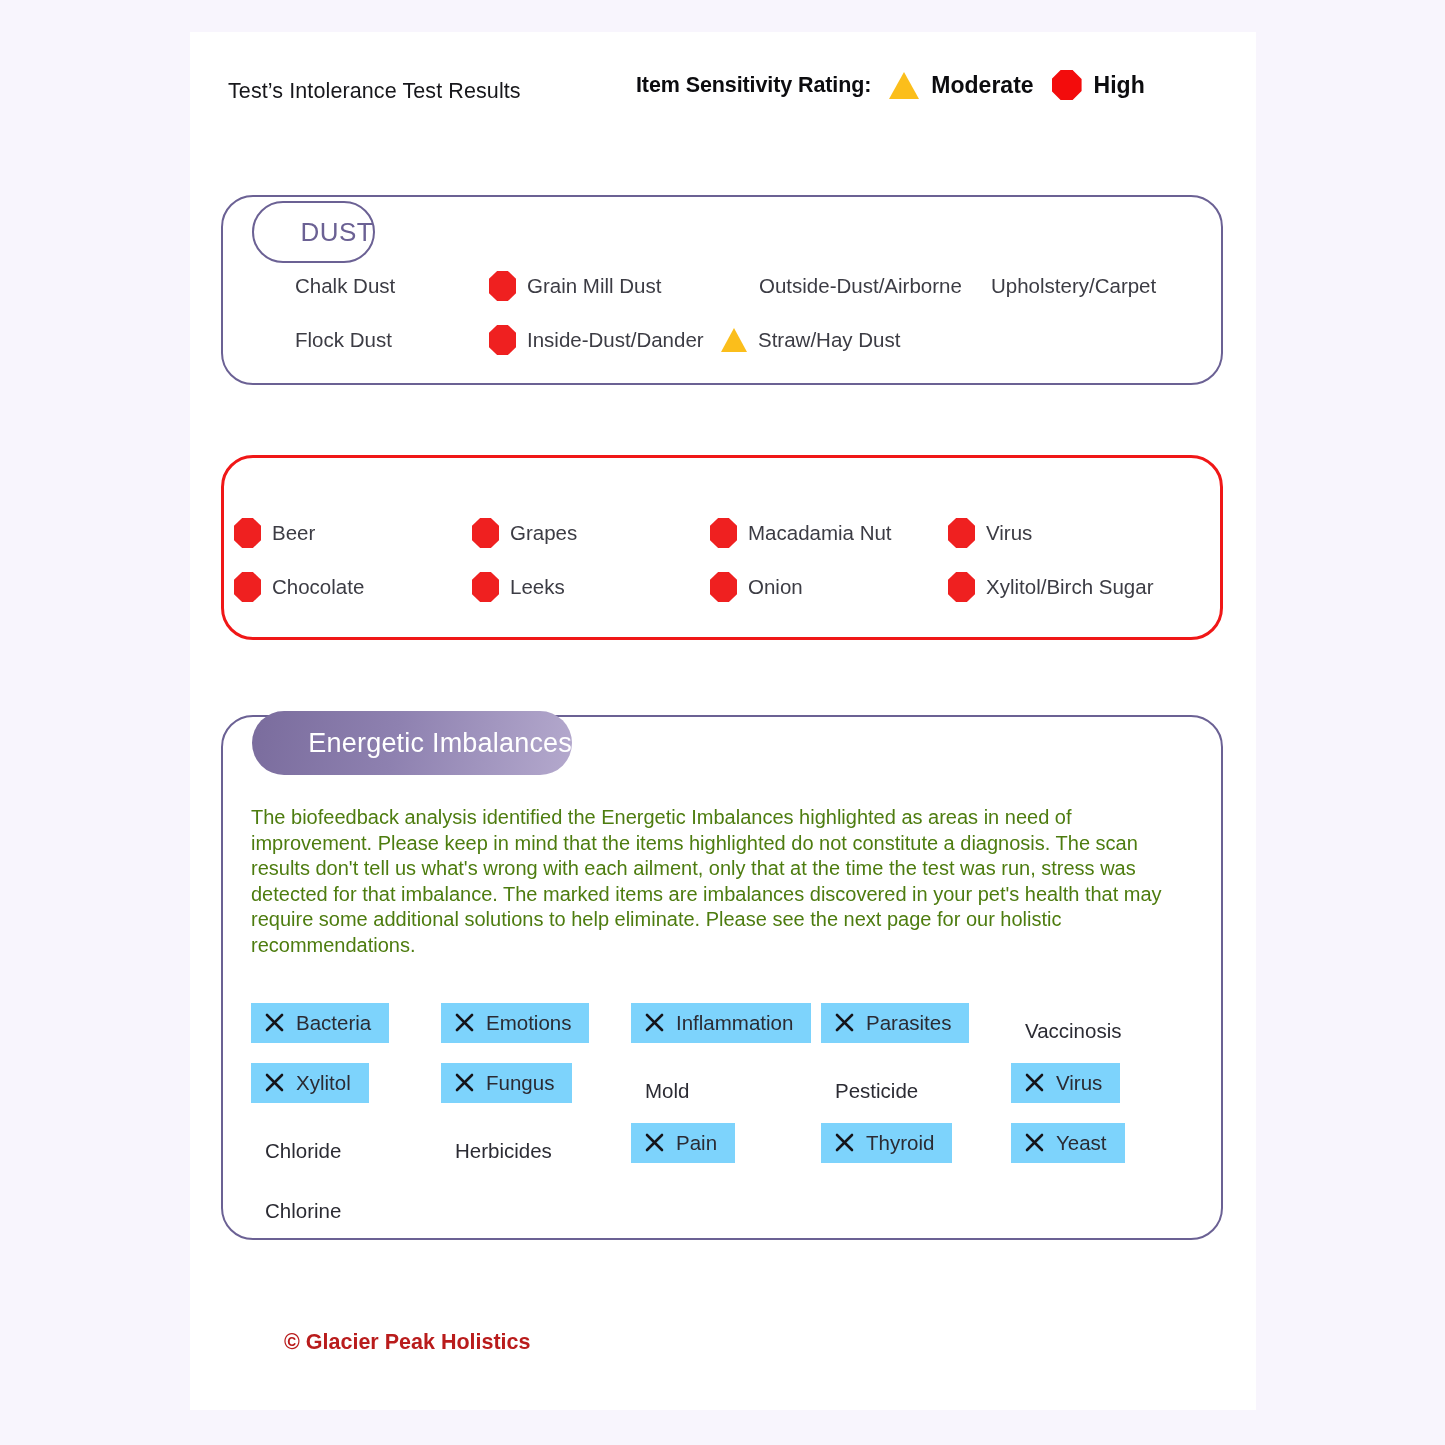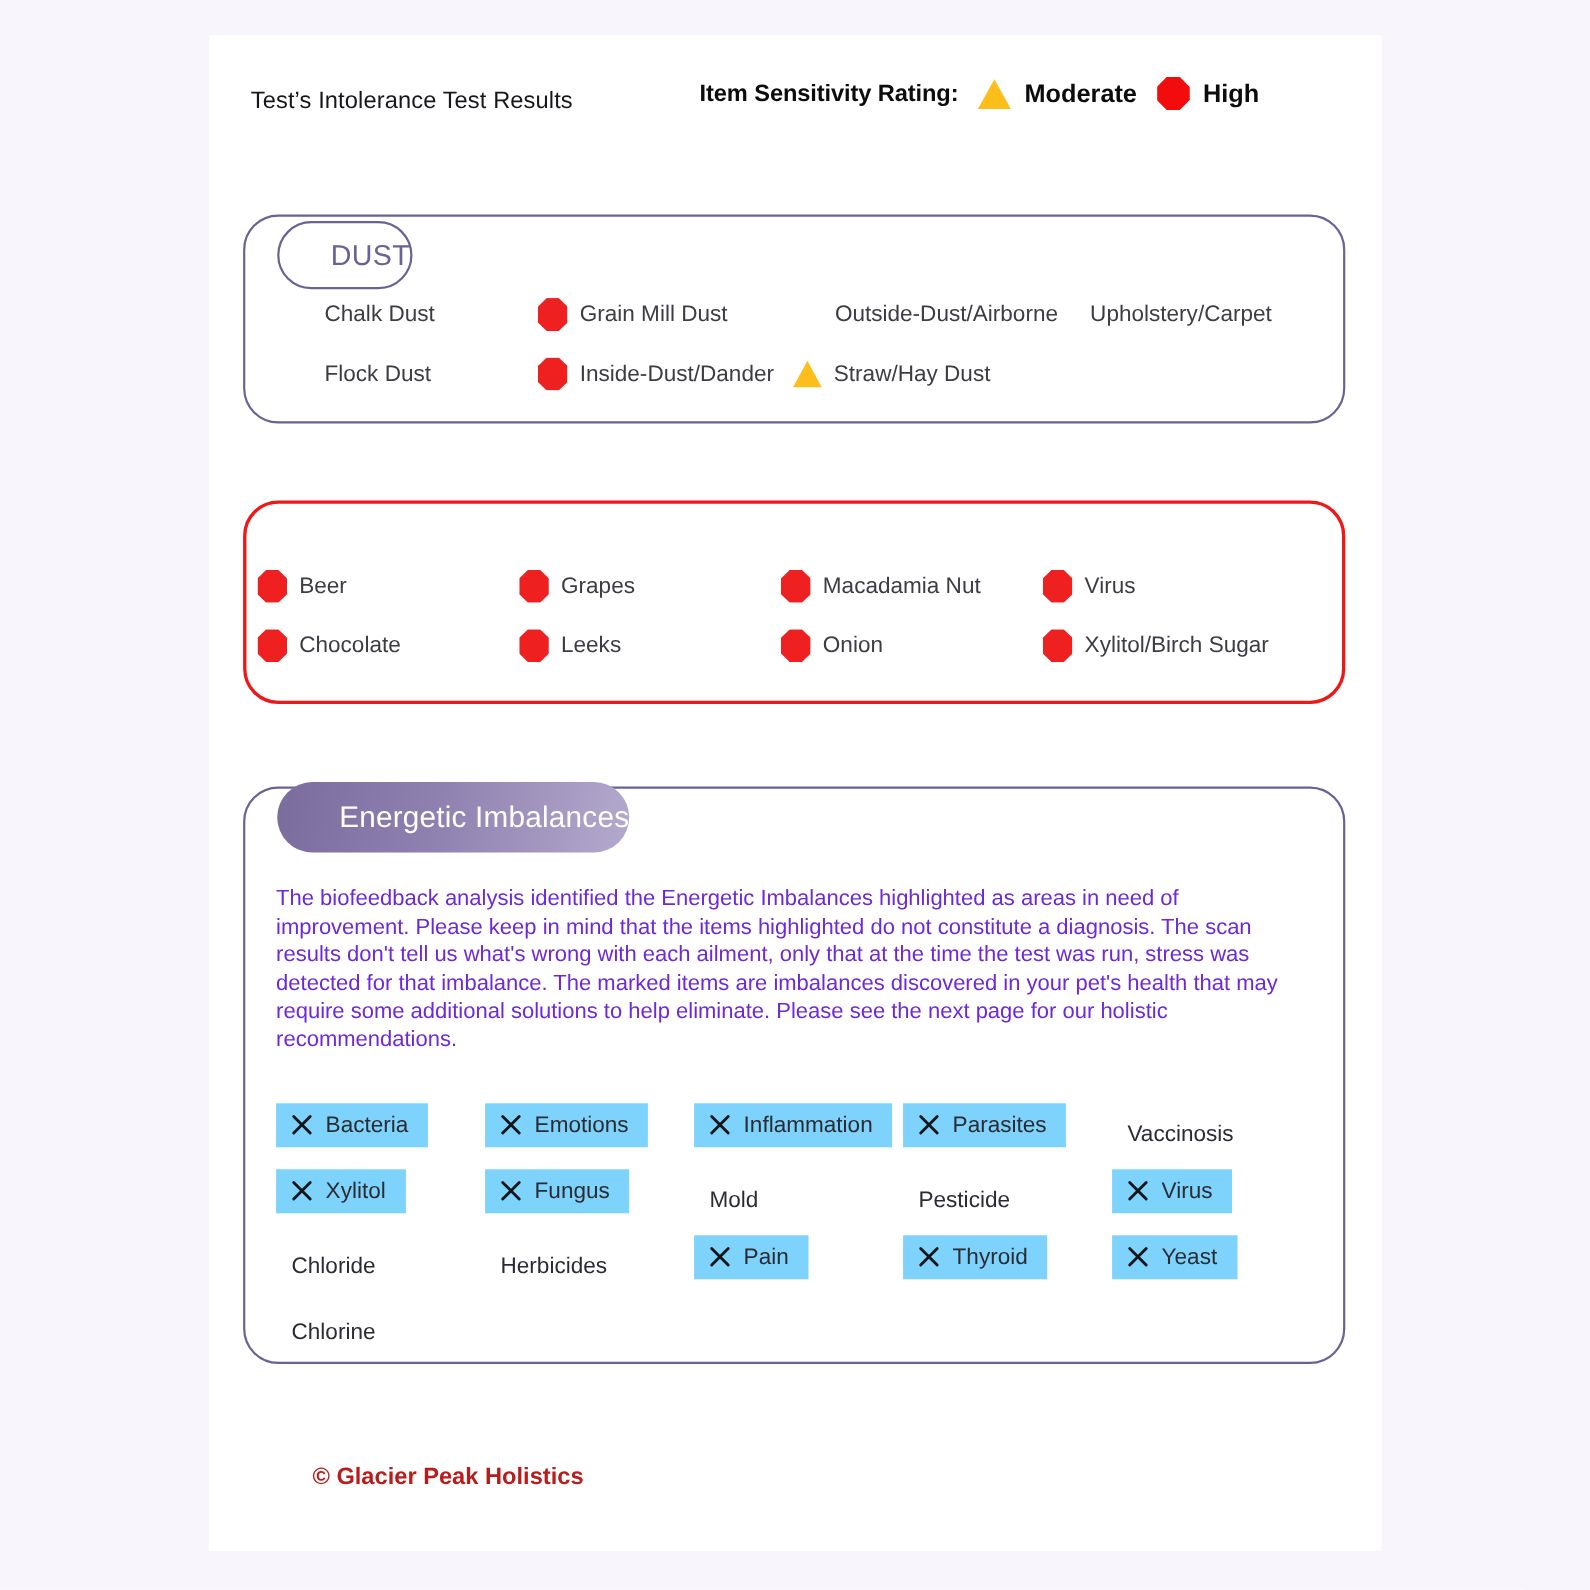--- a/index.html
+++ b/index.html
@@ -181,21 +181,21 @@
   
   .energy-body {
     position: absolute;
     left: 28px;
     top: 88px;
     width: 950px;
   }
   .energy-para {
     font-size: 20px;
     line-height: 25.6px;
-    color: #6d28d9;
+    color: #4d7c0f;
     width: 940px;
   }
   .grid-imb {
     margin-top: 44px;
     display: grid;
     grid-template-columns: 190px 190px 190px 190px 190px;
     row-gap: 20px;
   }
   .imb-cell {
     height: 40px;

